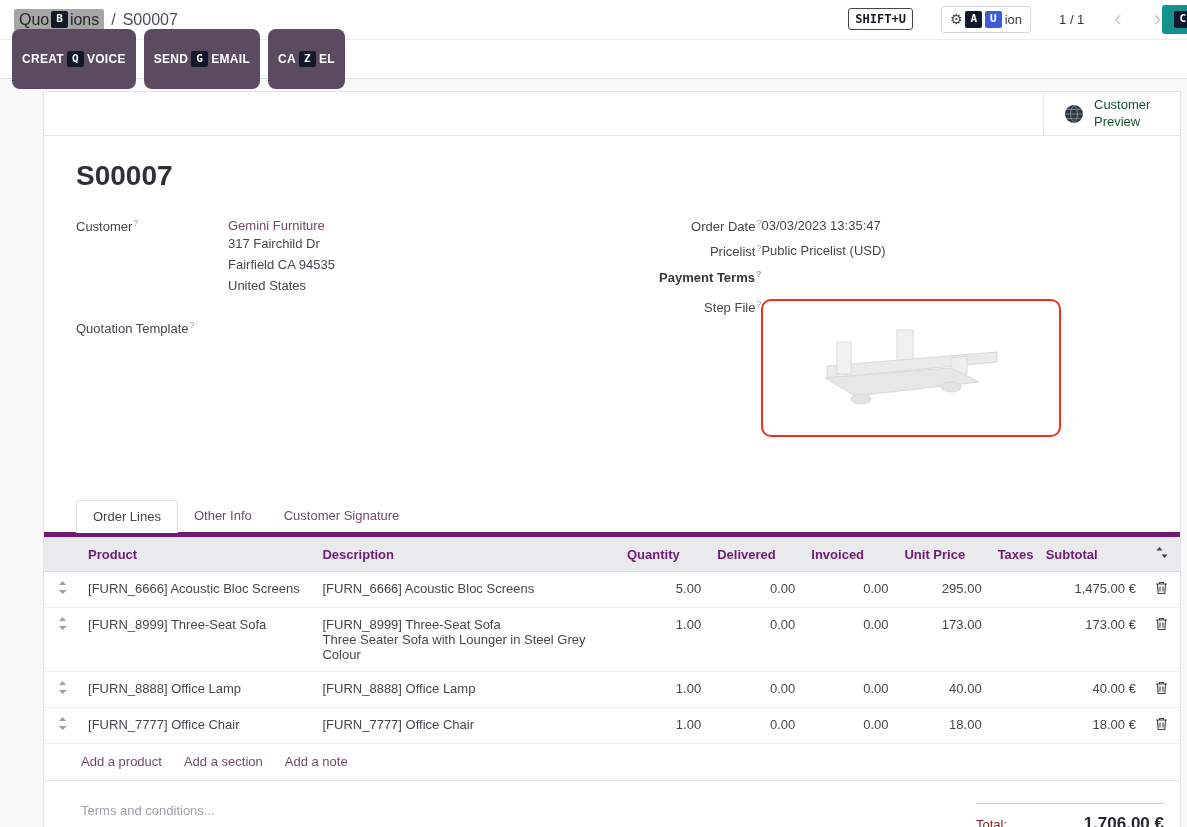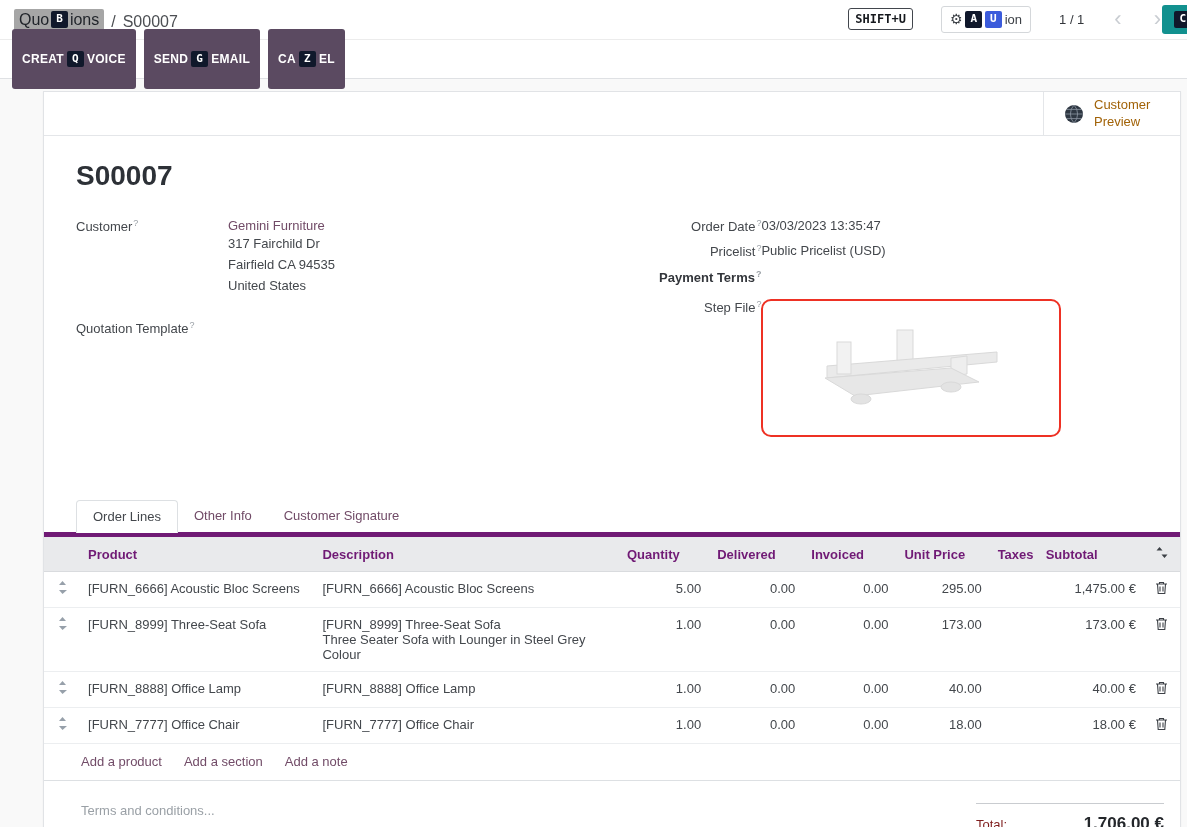--- a/index.html
+++ b/index.html
@@ -10,21 +10,21 @@
     font-family:"Liberation Sans", sans-serif;
     font-size:13px; color:#495057;
     position:relative;
   }
 
   
   .topbar {
     height:40px; background:#fff; display:flex; align-items:center;
     padding-left:14px; position:relative; border-bottom:1px solid #ececec;
   }
-  .breadcrumb { font-size:16px; color:#4c4f53; display:flex; align-items:flex-end; }
+  .breadcrumb { font-size:16px; color:#4c4f53; display:flex; align-items:center; }
   .bc-parent {
     background:#a6a6a6; color:#1f2329; padding:2px 5px; border-radius:2px;
     display:inline-flex; align-items:center; gap:2px;
   }
   .bc-sep { margin:0 7px; color:#4c4f53; }
   .hotkey {
     background:#10182b; color:#fff; font-family:"DejaVu Sans Mono", monospace;
     font-size:11px; font-weight:700; padding:1px 5px; border-radius:2px; line-height:1.3;
   }
   .hotkey.blue { background:#3b5bdb; }
@@ -47,21 +47,21 @@
   }
 
   
   .actionrow {
     height:39px; background:#fff; border-bottom:1px solid #dfe1e4;
     display:flex; align-items:stretch; padding-left:12px; position:relative;
   }
   .btn-group { display:flex; align-items:center; gap:8px; }
   .btn {
     background:#5b4a61; color:#fff; font-size:12px; font-weight:700; letter-spacing:.3px;
-    border:none; border-radius:3px; padding:22px 10px;
+    border:none; border-radius:8px; padding:22px 10px;
     display:inline-flex; align-items:center; gap:3px; cursor:pointer;
     font-family:"Liberation Sans", sans-serif;
   }
   .statusbar {
     margin-left:auto; display:flex; align-items:center;
     border-left:1px solid #e3e3e3; height:100%; padding-left:16px;
   }
   .step { font-size:12px; font-weight:600; color:#8d939b; padding:0 14px; cursor:pointer; white-space:nowrap; }
   .chev-sep {
     width:9px; height:9px; border-top:1px solid #cbd0d4; border-right:1px solid #cbd0d4;
@@ -76,21 +76,21 @@
   
   .sheet {
     margin:12px 6px 0 43px; background:#fff; border:1px solid #e1e3e6;
     box-shadow:0 1px 2px rgba(0,0,0,.04); min-height:740px; position:relative;
   }
   .sheet-top { height:44px; border-bottom:1px solid #e4e6e9; display:flex; justify-content:flex-end; }
   .preview-cell {
     border-left:1px solid #e4e6e9; display:flex; align-items:center; gap:10px;
     padding:0 20px; cursor:pointer;
   }
-  .preview-label { width:66px; line-height:1.25; color:#a16207; }
+  .preview-label { width:66px; line-height:1.25; color:#14532d; }
 
   .sheet-body { padding:24px 32px 0 32px; }
   .doc-title { font-size:28px; font-weight:700; color:#2d3137; margin:0 0 26px 0; }
 
   .fields { display:flex; min-height:252px; }
   .fcol-left { width:52%; }
   .fcol-right { width:48%;text-align:right; }
   .field { display:flex; margin-bottom:9px; }
   .flabel { width:152px; flex-shrink:0; color:#43474c; }
   .fcol-right .flabel { width:128px; }

